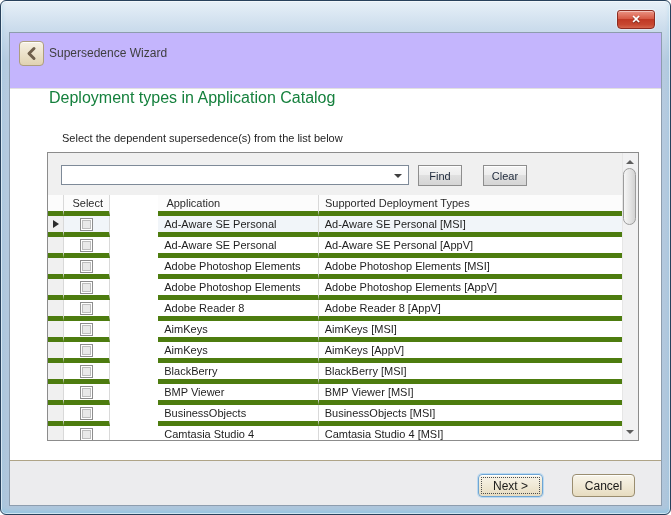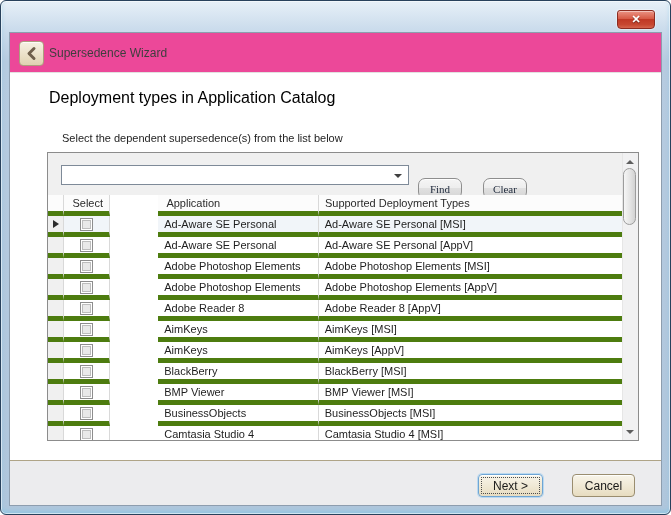--- a/index.html
+++ b/index.html
@@ -22,61 +22,61 @@
   }
   .close-x { font-size:11px; font-weight:bold; line-height:1; text-shadow:0 1px 1px rgba(0,0,0,.45); }
 
   
   .client {
     position:absolute; left:8px; top:31px; right:8px; bottom:8px;
     background:#fff; border:1px solid #8D9DAE;
   }
 
   .wizard-header {
-    position:absolute; left:0; top:0; right:0; height:40px;
-    background:#ec4899; border-bottom:1px solid #E2E1E0;
+    position:absolute; left:0; top:0; right:0; height:56px;
+    background:#c4b5fd; border-bottom:1px solid #E2E1E0;
   }
   .back-btn {
     position:absolute; left:9px; top:8px; width:25px; height:25px;
     border:1px solid #AD9E7E; border-radius:4px;
     background:linear-gradient(180deg,#F7F1E4 0%,#EADFC6 60%,#E0D2B2 100%);
     box-shadow: inset 0 1px 0 rgba(255,255,255,.8);
     display:flex; align-items:center; justify-content:center; cursor:pointer;
   }
   .wizard-title {
     position:absolute; left:39px; top:0; height:40px; display:flex; align-items:center;
     font-size:12px; color:#3E3E3E;
   }
 
-  .page-title { position:absolute; left:39px; top:56px; font-size:16px; color:#000000; }
+  .page-title { position:absolute; left:39px; top:56px; font-size:16px; color:#15803d; }
   .instruction { position:absolute; left:39px; top:99px; font-size:11px; color:#1E1E1E;margin-left:13px; }
 
   
   .panel {
     position:absolute; left:37px; top:119px; width:592px; height:289px;
     border:1px solid #8C8C8C; background:#F0F0F0; overflow:hidden;
   }
   .combo {
     position:absolute; left:13px; top:12px; width:348px; height:20px;
     border:1px solid #7E8A98; background:#fff;
   }
   .combo input {
     position:absolute; left:2px; top:1px; width:324px; height:16px;
     border:none; outline:none; font-size:11px; font-family:inherit; background:transparent;
   }
   .combo-arrow {
     position:absolute; right:6px; top:8px; width:0; height:0;
     border-left:4px solid transparent; border-right:4px solid transparent; border-top:4px solid #404040;
   }
   .tool-btn {
-    position:absolute; top:25px; width:44px; height:21px;
-    border:1px solid #8E8E8E; border-radius:7px;
+    position:absolute; top:12px; width:44px; height:21px;
+    border:1px solid #8E8E8E; border-radius:0;
     background:linear-gradient(180deg,#F5F5F5 0%,#EEEEEE 45%,#E0E0E0 50%,#D5D5D5 100%);
     box-shadow: inset 0 1px 0 rgba(255,255,255,.9);
-    font-size:11px; color:#1F2A3C; font-family:Liberation Serif, serif; cursor:pointer;
+    font-size:11px; color:#1F2A3C; font-family:Liberation Sans, sans-serif; cursor:pointer;
   }
   .find-btn { left:370px; }
   .clear-btn { left:435px; }
 
   
   .grid { position:absolute; left:0; top:42px; width:574px; background:#fff; font-size:11px; color:#1E1E1E; }
   .grid-row, .grid-head { display:flex; height:21px; }
   .c {
     border-right:1px solid #D9D9D9; border-bottom:5px solid #4d7c0f;
     display:flex; align-items:center; padding:0 6px; overflow:hidden; white-space:nowrap;

